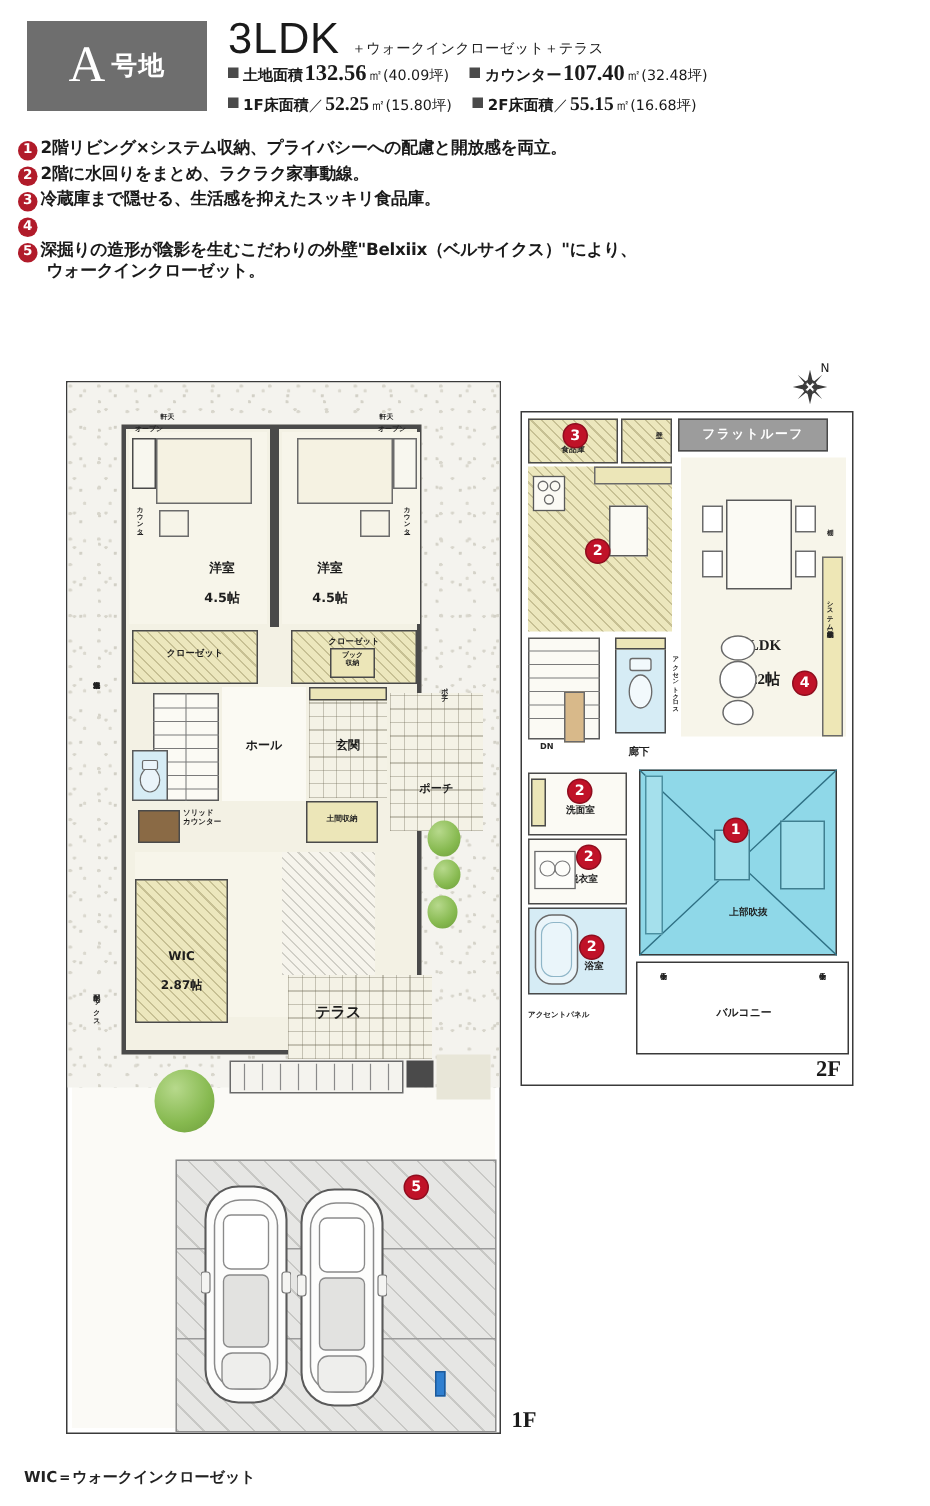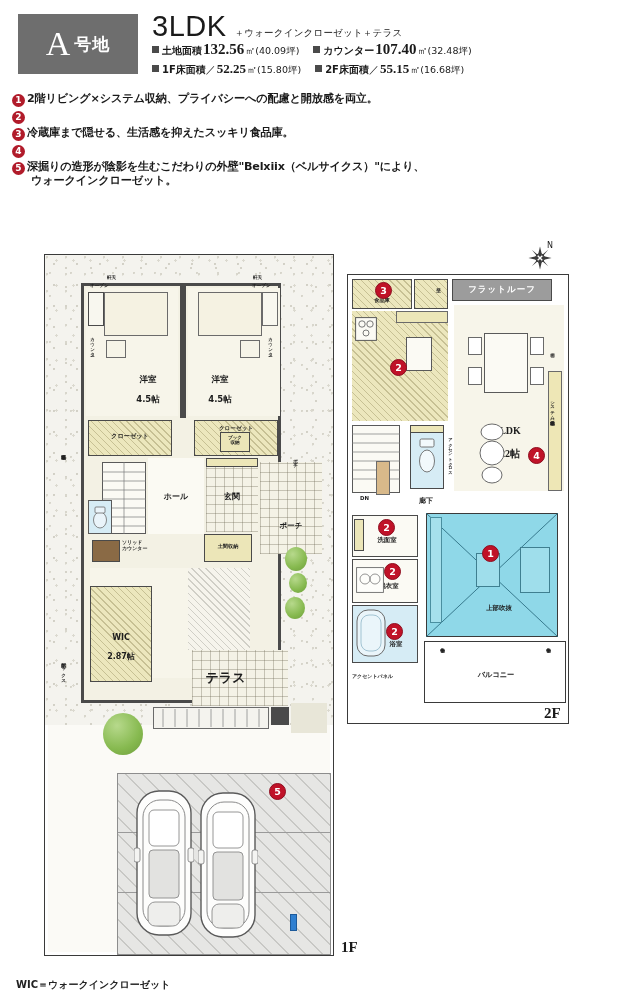--- a/index.html
+++ b/index.html
@@ -187,20 +187,21 @@
     </div>
   </div>
 
   <div class="features">
     <div class="feature">
       <span class="fnum">1</span>
       <span class="ftext">2階リビング×システム収納、プライバシーへの配慮と開放感を両立。</span>
     </div>
     <div class="feature">
       <span class="fnum">2</span>
+      <span class="ftext">2階に水回りをまとめ、ラクラク家事動線。</span>
     </div>
     <div class="feature">
       <span class="fnum">3</span>
       <span class="ftext">冷蔵庫まで隠せる、生活感を抑えたスッキリ食品庫。</span>
     </div>
     <div class="feature">
       <span class="fnum">4</span>
     </div>
     <div class="feature">
       <span class="fnum">5</span>
@@ -313,21 +314,21 @@
           <span>7.25帖</span>
         </div>
 
         <div class="room hatch-y" style="left:6px;top:300px;width:62px;height:96px;border:1.5px solid #4a4a4a;box-sizing:border-box;"></div>
         <div class="lbl" style="left:8px;top:338px;width:58px;font-size:8px;">
           <span>WIC</span><br>
           <span>2.87帖</span>
         </div>
 
         <div class="room tile" style="left:108px;top:364px;width:96px;height:56px;"></div>
-        <div class="lbl" style="left:110px;top:384px;width:63px;font-size:13px;">テラス</div>
+        <div class="lbl" style="left:110px;top:384px;width:63px;font-size:10px;">テラス</div>
 
         <div class="room hatch-g" style="left:104px;top:282px;width:62px;height:82px;"></div>
       </div>
 
       <div class="tinytxt tinytxt-v" style="left:16px;top:196px;font-size:4.6px;">自転車置場</div>
       <div class="tinytxt tinytxt-v" style="left:16px;top:404px;font-size:4.6px;">宅配ボックス</div>
       <div class="tinytxt" style="left:62px;top:20px;font-size:4.6px;">軒天</div>
       <div class="tinytxt" style="left:208px;top:20px;font-size:4.6px;">軒天</div>
       <div class="tinytxt tinytxt-v" style="left:248px;top:200px;font-size:4.6px;">ポーチ</div>
 

